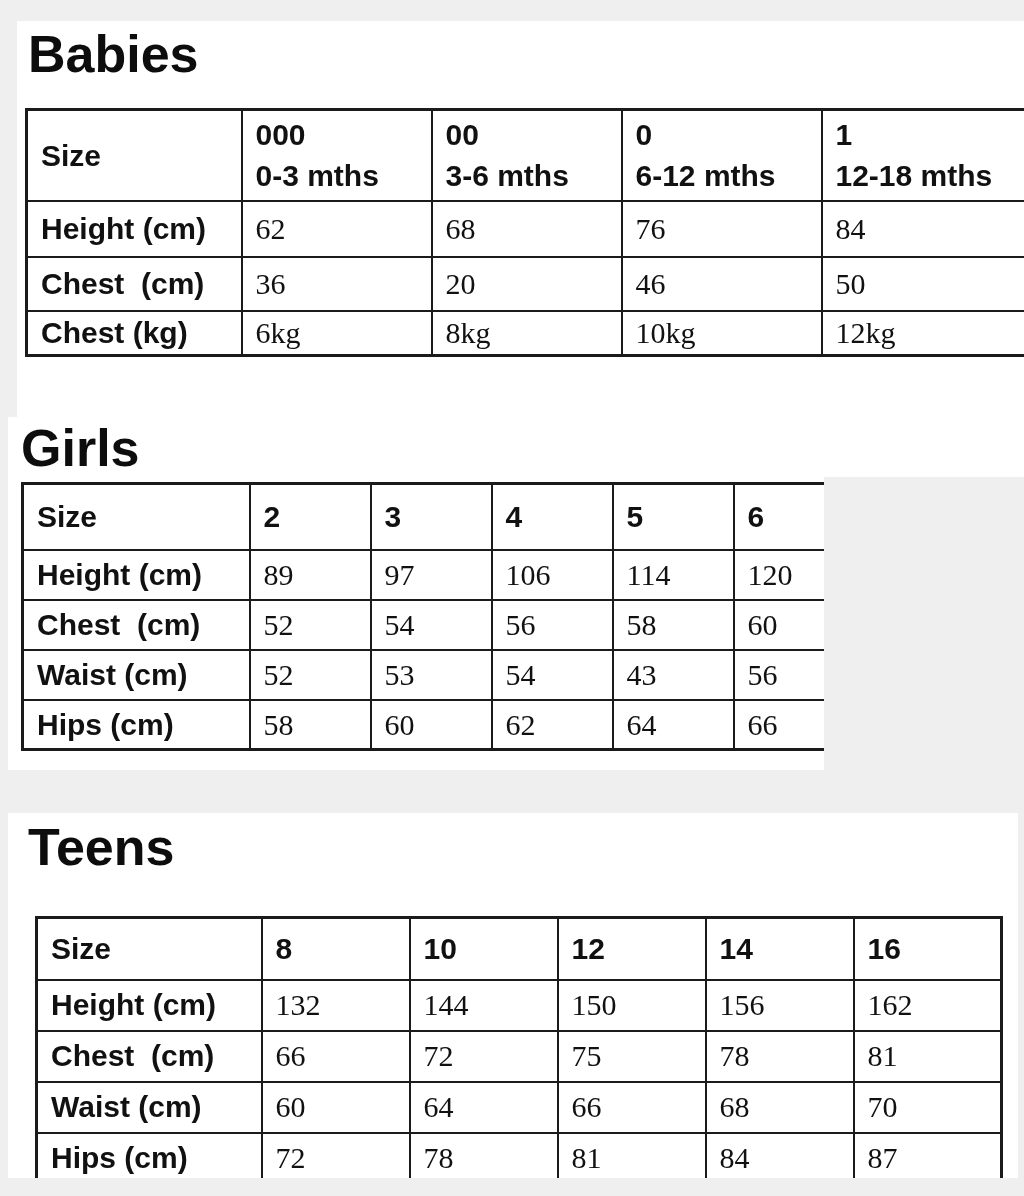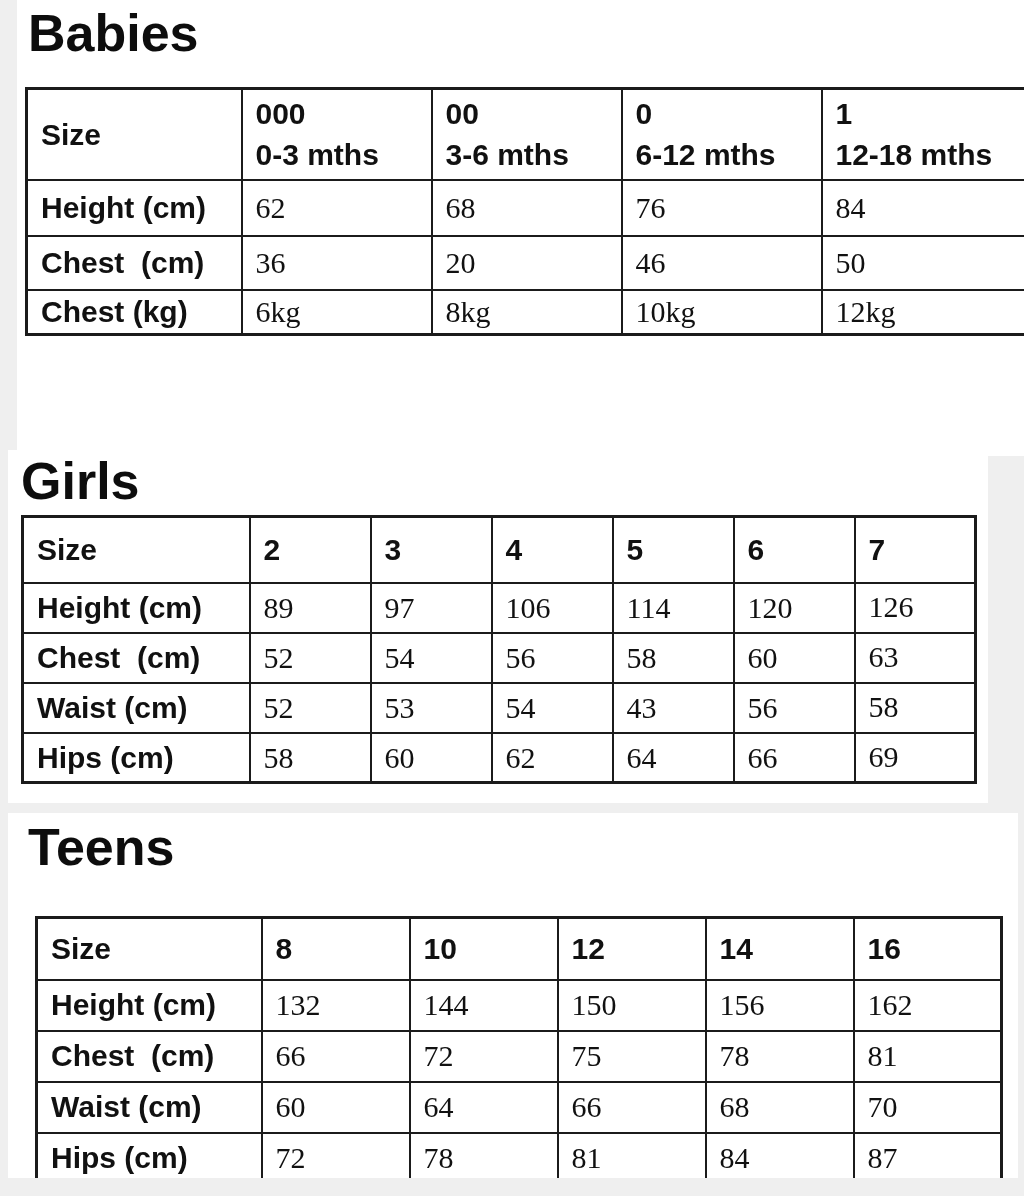--- a/index.html
+++ b/index.html
@@ -8,22 +8,22 @@
     background: #efefef;
     position: relative;
     overflow: hidden;
     font-family: "Liberation Sans", "DejaVu Sans", sans-serif;
     color: #111;
   }
   .card {
     position: absolute;
     background: #ffffff;
   }
-  #card-babies { left: 17px; top: 0; width: 1007px; height: 456px; overflow: hidden; }
-  #card-girls  { left: 8px;  top: 417px; width: 980px;  height: 353px; overflow: hidden; margin-top: 33px; }
+  #card-babies { left: 17px; top: 21px; width: 1007px; height: 456px; overflow: hidden; }
+  #card-girls  { left: 8px;  top: 417px; width: 816px;  height: 353px; overflow: hidden; }
   #card-teens  { left: 8px;  top: 813px; width: 1010px; height: 365px; overflow: hidden; }
 
   .section-title {
     position: absolute;
     margin: 0;
     font-size: 52px;
     font-weight: 700;
     line-height: 1;
     color: #0d0d0d;
   }

